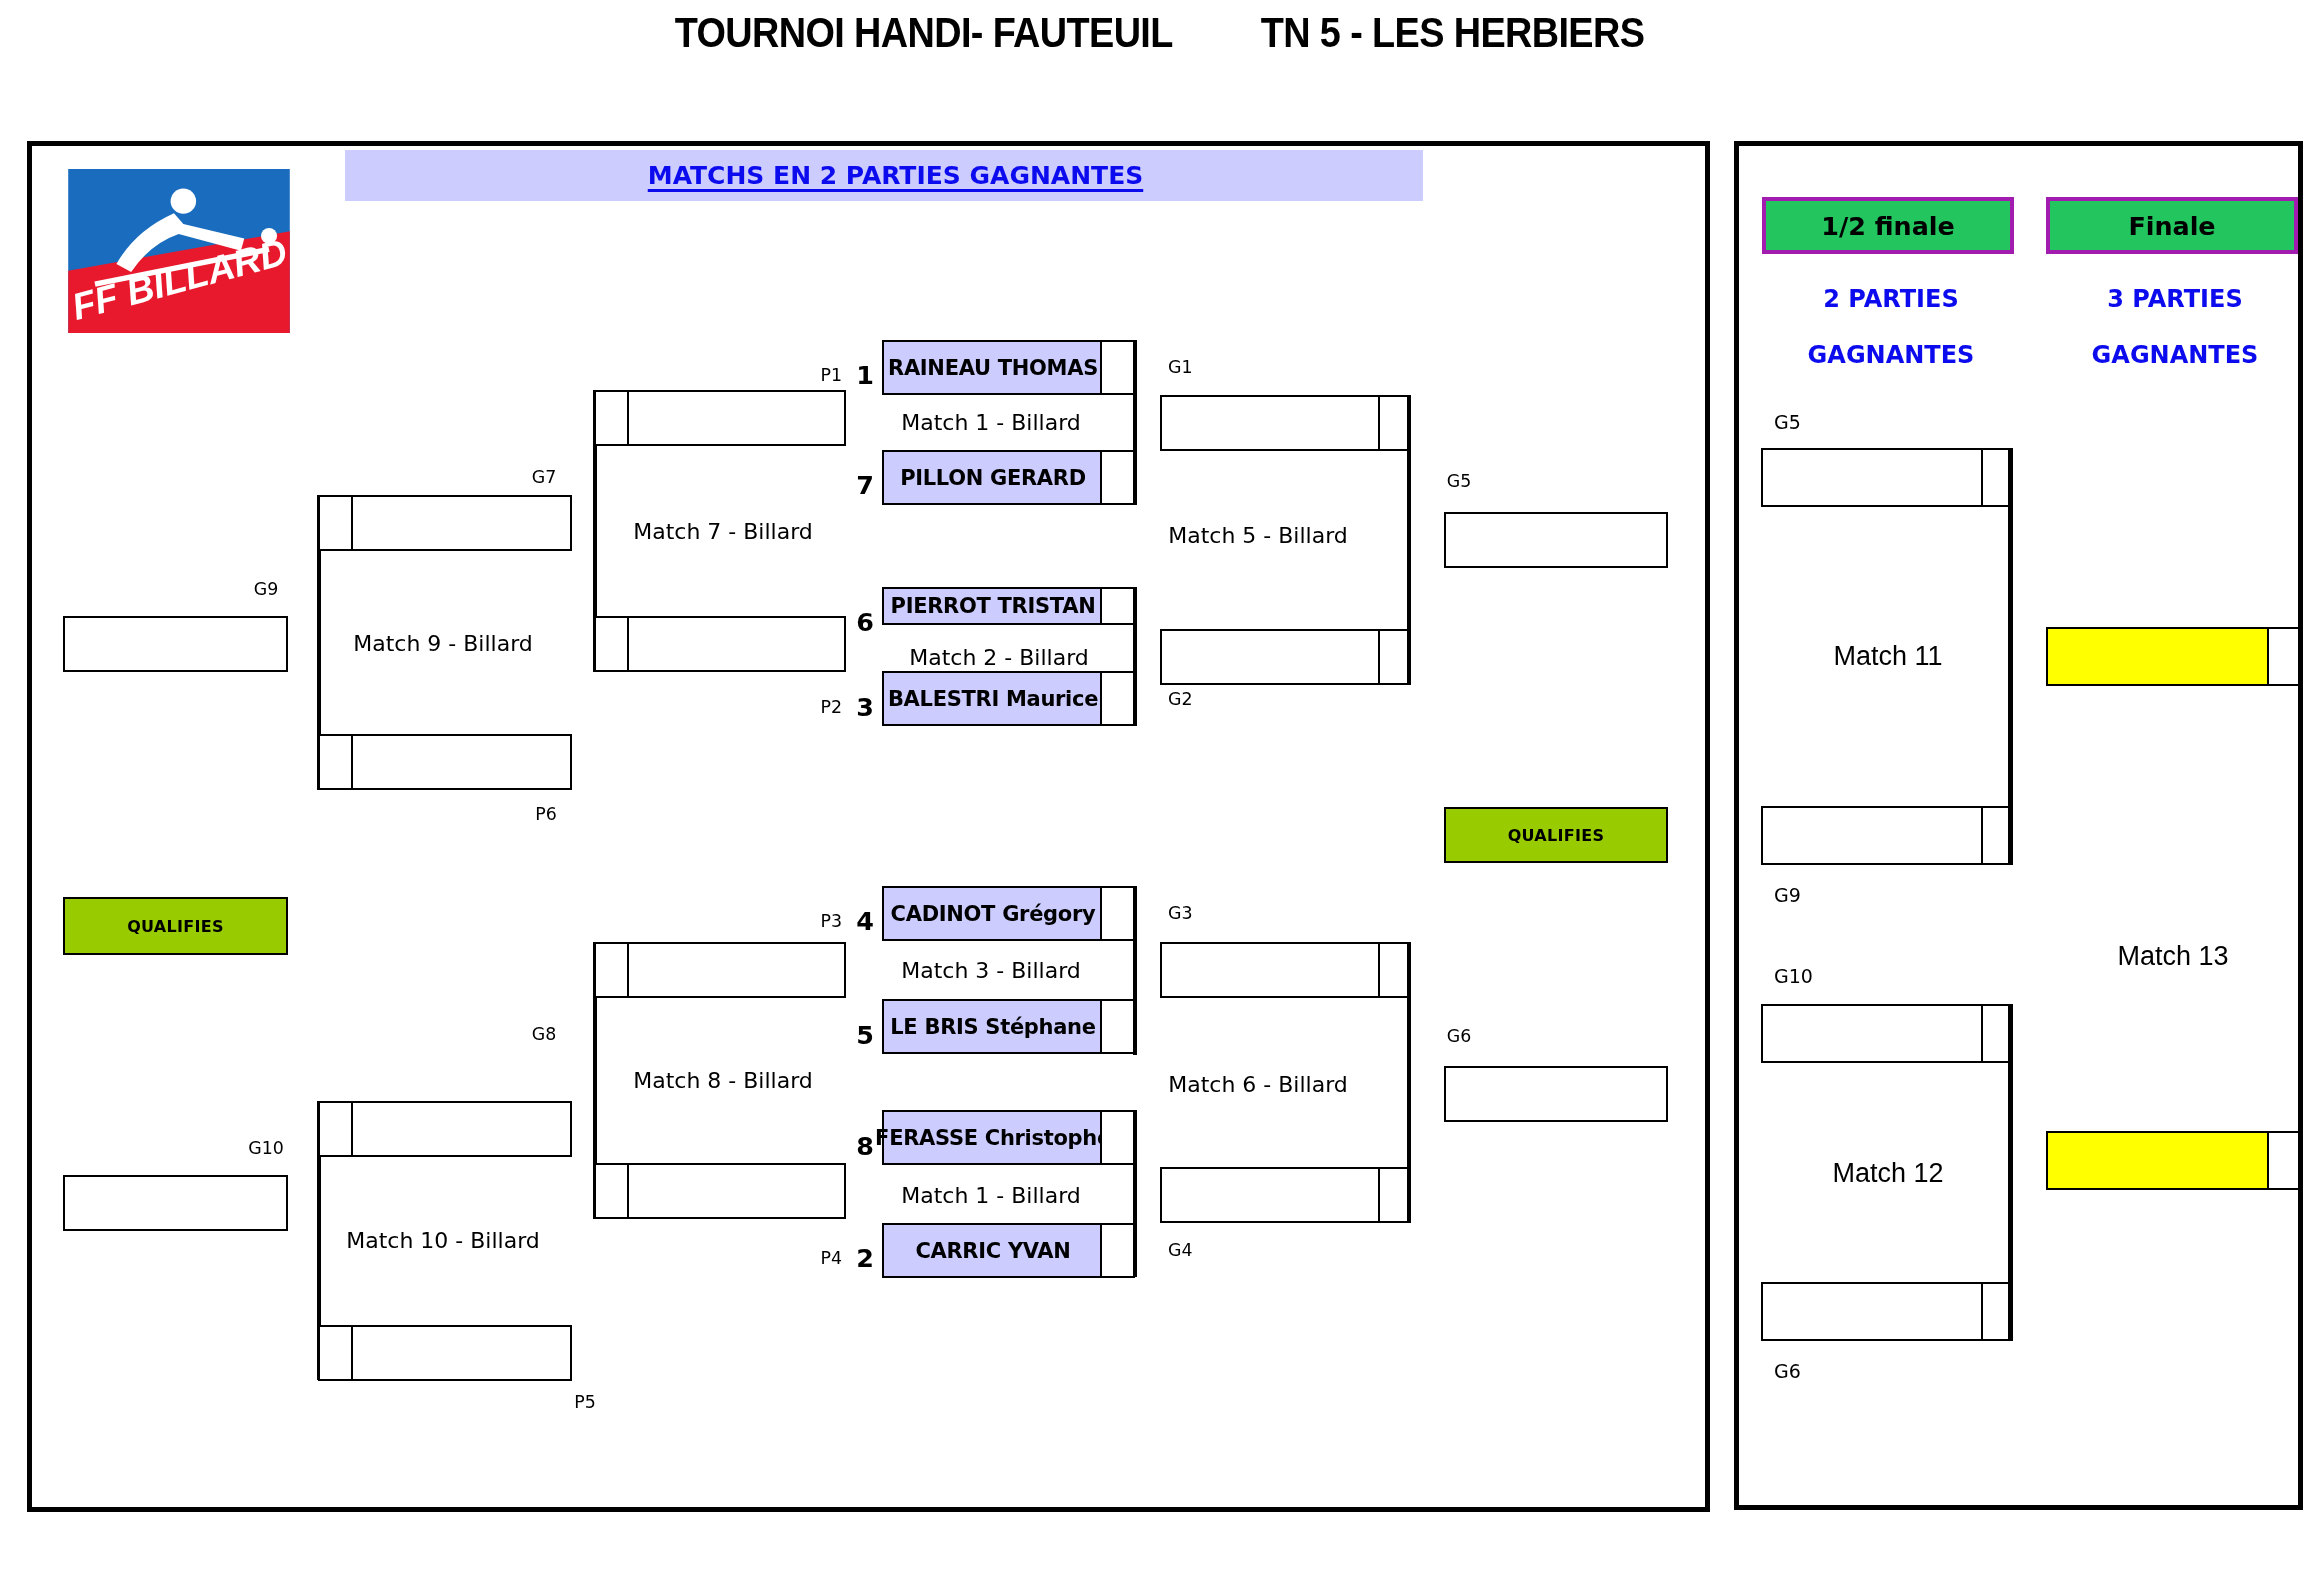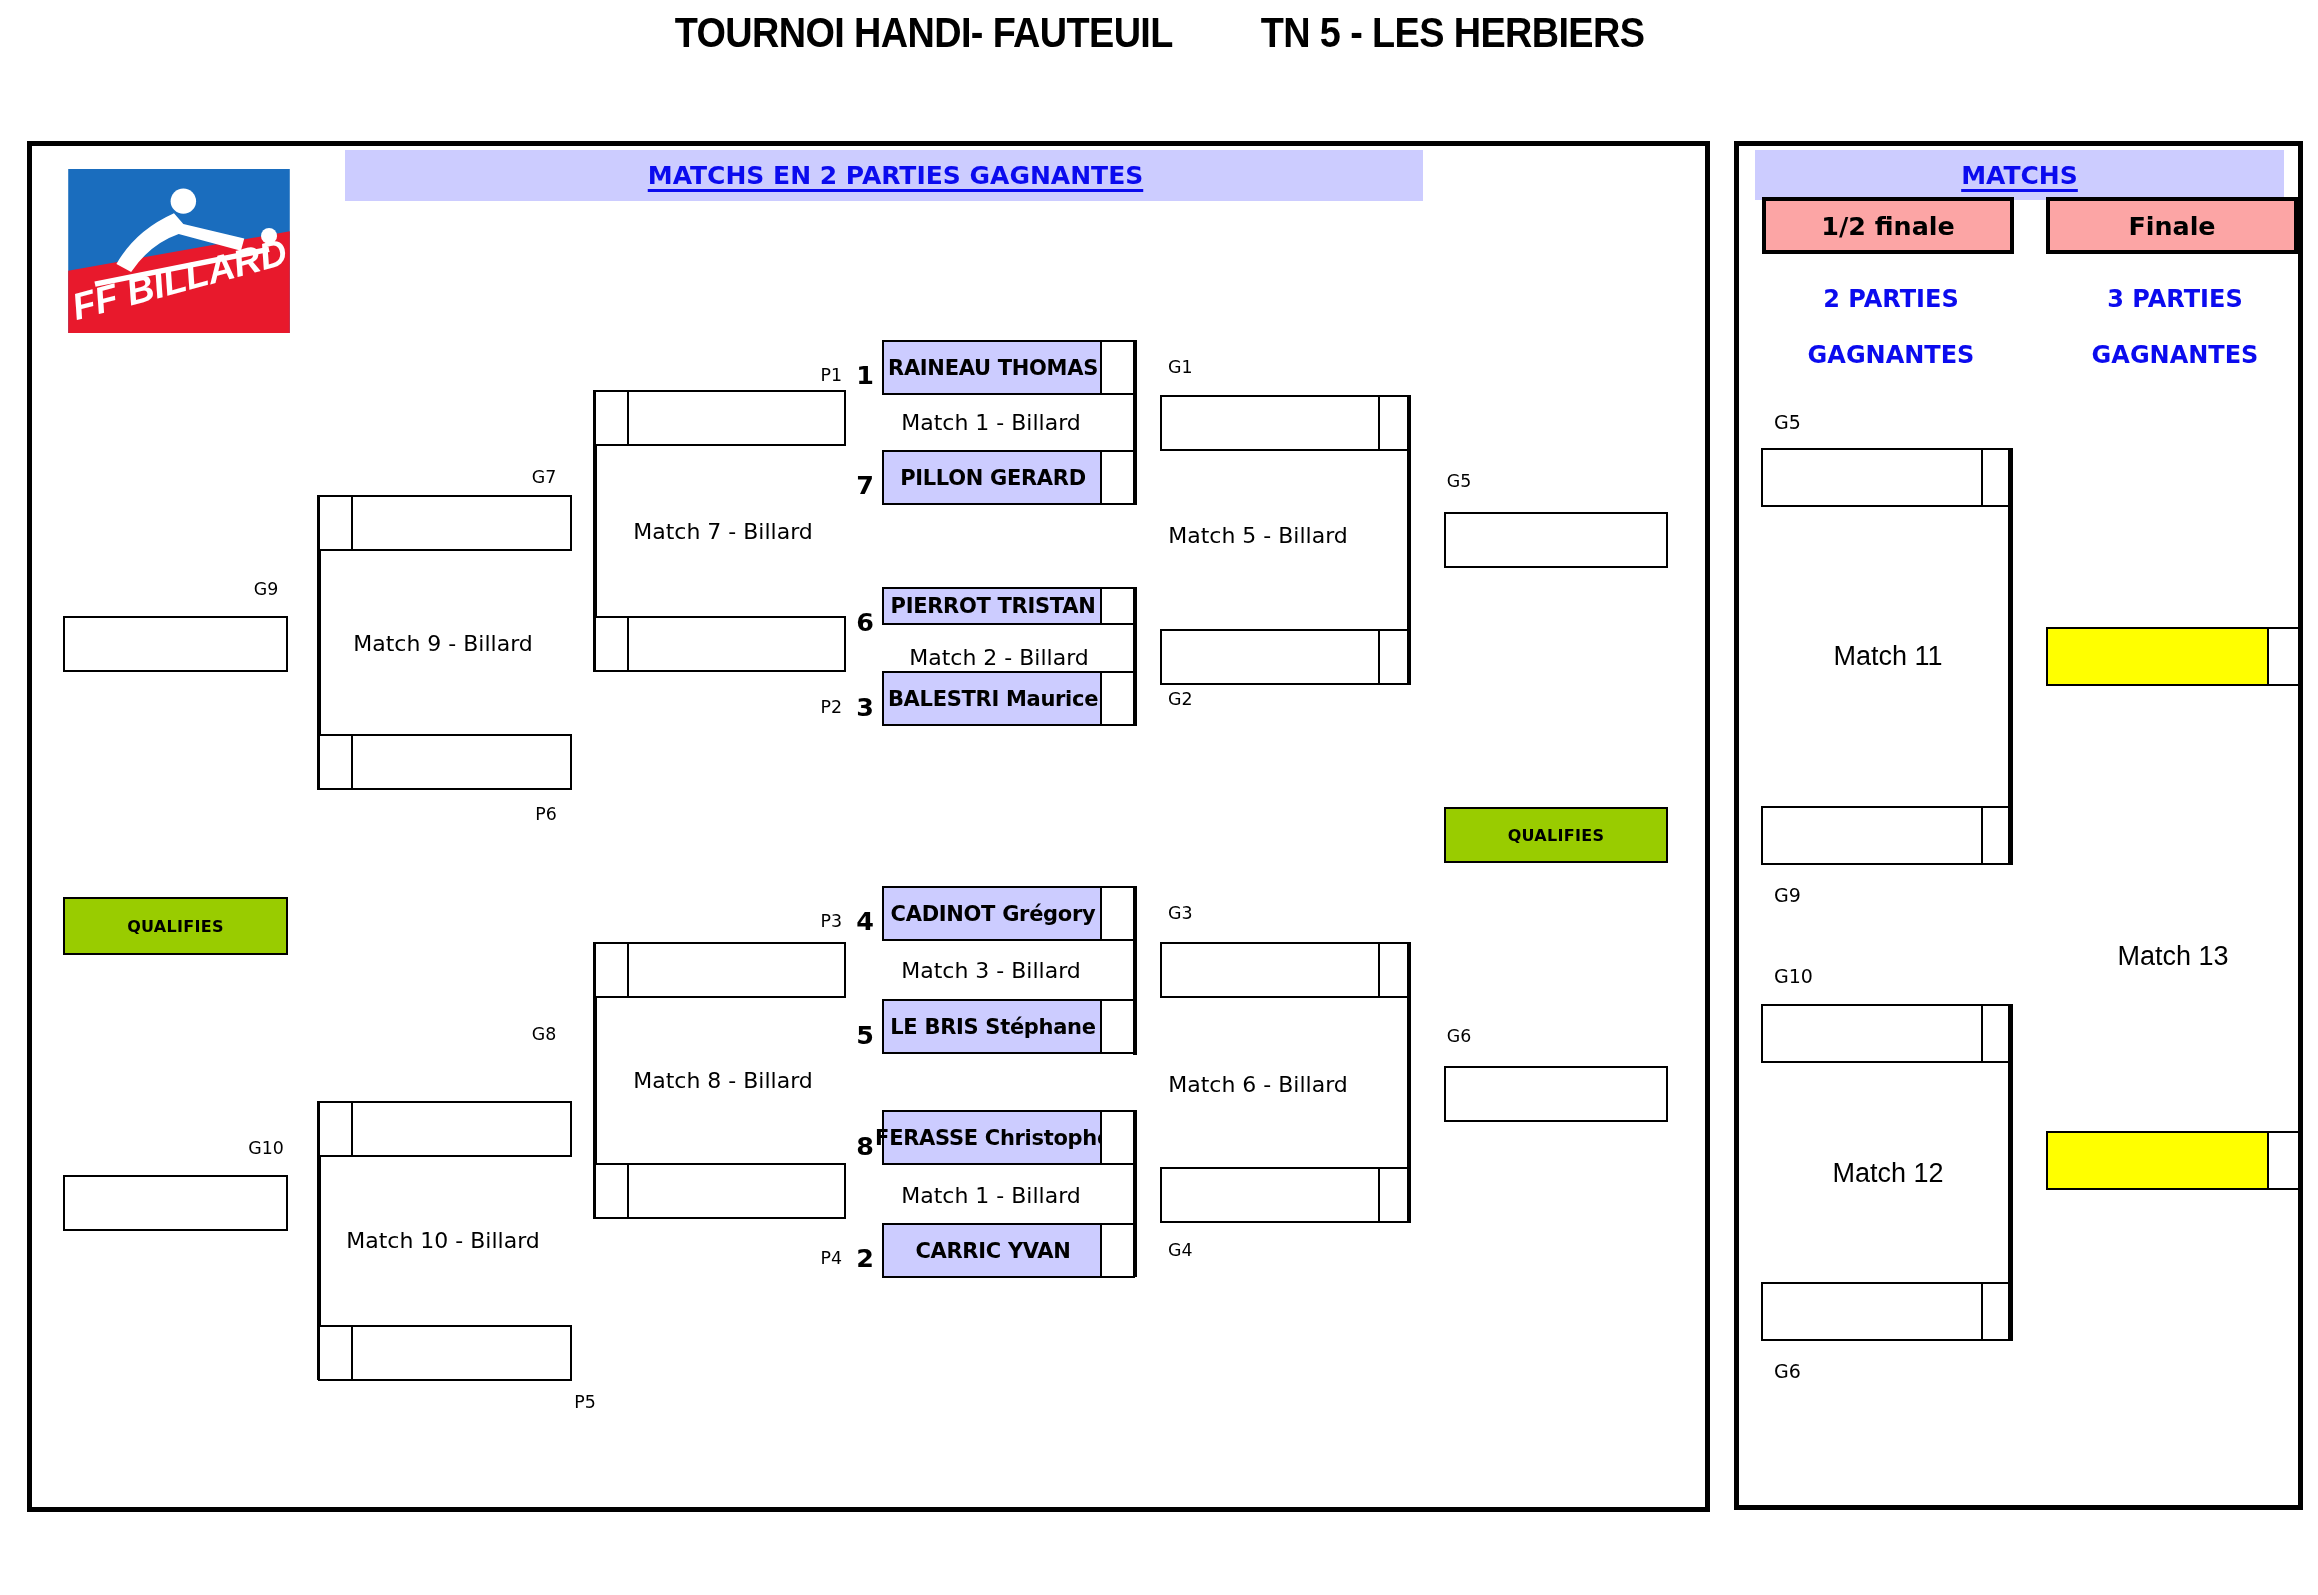--- a/index.html
+++ b/index.html
@@ -29,21 +29,21 @@
   .lbl.ra{transform:translate(-100%,-50%);margin-top:8px;}
   .lbl.la{transform:translate(0,-50%);}
   .mlabel{font-size:22px;}
   .small{font-size:17.4px;}
   .gsmall{font-size:19px;}
   .seed{font-size:25.4px;font-weight:bold;}
   .sans{font-family:"Liberation Sans",sans-serif;font-size:27px;}
   .bluebold{color:var(--blue);font-weight:bold;font-size:24px;}
   .qual{background:var(--green);border:2px solid #000;display:flex;align-items:center;justify-content:center;
         font-weight:bold;font-size:16px;letter-spacing:0.3px;}
-  .titlebox{border:4px solid #000000;background:#fca5a5;display:flex;align-items:center;justify-content:center;
+  .titlebox{border:4px solid #a21caf;background:#22c55e;display:flex;align-items:center;justify-content:center;
             font-weight:bold;font-size:25.4px;}
   
   .title{position:absolute;left:0;top:8px;width:100%;text-align:center;
          font-family:"Liberation Sans",sans-serif;font-weight:bold;font-size:43px;
          transform:scaleX(0.88);letter-spacing:-0.7px;}
   .title .gap{margin-left:100px;}
 </style>
 </head>
 <body>
 
@@ -198,23 +198,20 @@
   </div>
   <div class="abs lbl small" style="left:266px;top:1148px;">G10</div>
   <div class="abs bx" style="left:63px;top:1175px;width:225px;height:56px;"></div>
   <div class="abs lbl mlabel" style="left:443px;top:1240px;">Match 10 - Billard</div>
   <div class="abs bx" style="left:318px;top:1325px;width:254px;height:56px;">
     <div class="cell l"></div>
   </div>
   <div class="abs lbl small" style="left:546px;top:1402px;margin-left:39px;">P5</div>
 
   <div class="abs panel" style="left:1734px;top:141px;width:569px;height:1369px;"></div>
-  <div class="abs band" style="left:1755px;top:150px;width:529px;height:50px;">
-    <span>MATCHS</span>
-  </div>
   <div class="abs titlebox" style="left:1762px;top:197px;width:252px;height:57px;">
     <span>1/2 finale</span>
   </div>
   <div class="abs titlebox" style="left:2046px;top:197px;width:252px;height:57px;">
     <span>Finale</span>
   </div>
   <div class="abs lbl bluebold" style="left:1891px;top:299px;">2 PARTIES</div>
   <div class="abs lbl bluebold" style="left:1891px;top:355px;">GAGNANTES</div>
   <div class="abs lbl bluebold" style="left:2175px;top:299px;">3 PARTIES</div>
   <div class="abs lbl bluebold" style="left:2175px;top:355px;">GAGNANTES</div>

